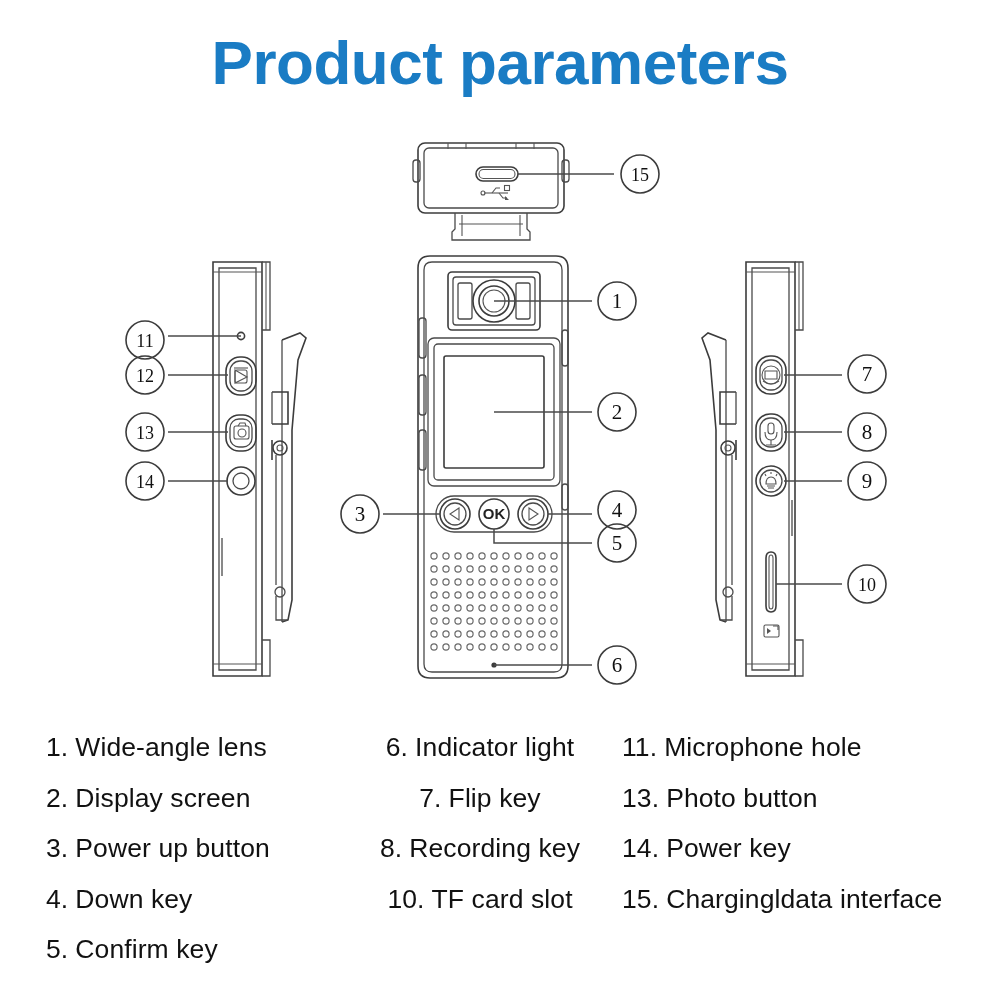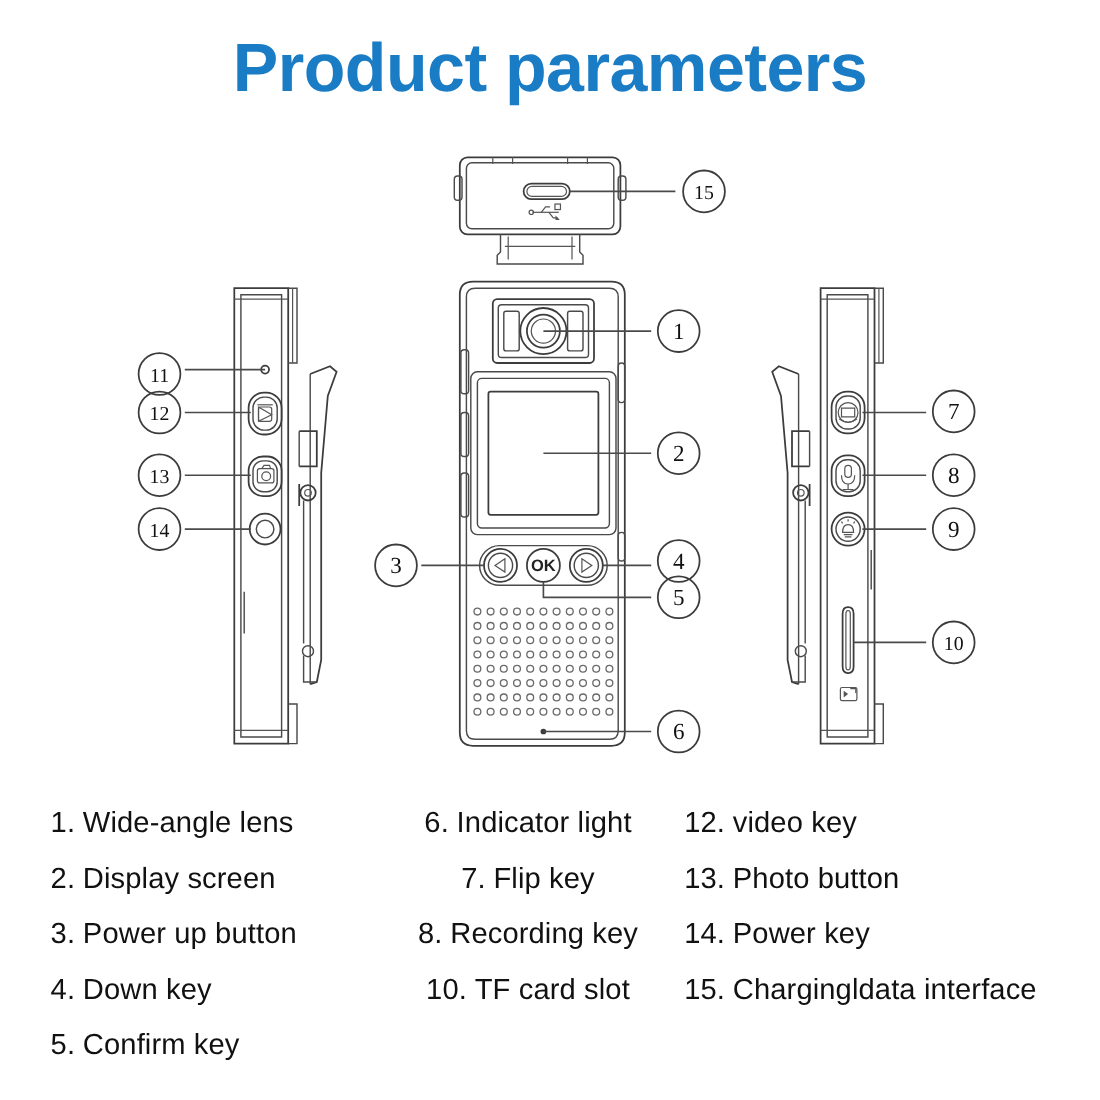--- a/index.html
+++ b/index.html
@@ -470,21 +470,21 @@
       <div class="legend-item">
         <span class="num">8.</span><span class="lbl">Recording key</span>
       </div>
       <div class="legend-item">
         <span class="num">10.</span><span class="lbl">TF card slot</span>
       </div>
     </div>
 
     <div class="legend-col c3">
       <div class="legend-item">
-        <span class="num">12.</span><span class="lbl">video key</span>
+        <span class="num">11.</span><span class="lbl">Microphone hole</span>
       </div>
       <div class="legend-item">
         <span class="num">13.</span><span class="lbl">Photo button</span>
       </div>
       <div class="legend-item">
         <span class="num">14.</span><span class="lbl">Power key</span>
       </div>
       <div class="legend-item">
         <span class="num">15.</span><span class="lbl">Chargingldata interface</span>
       </div>

